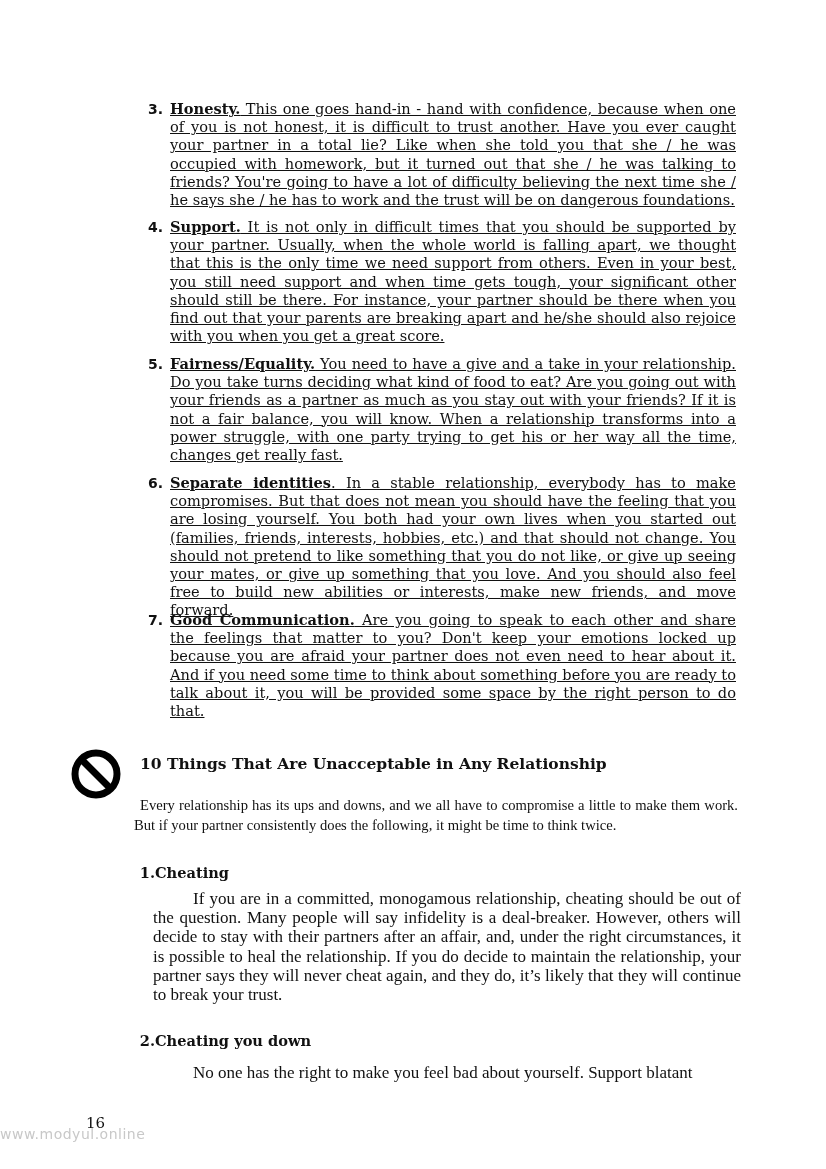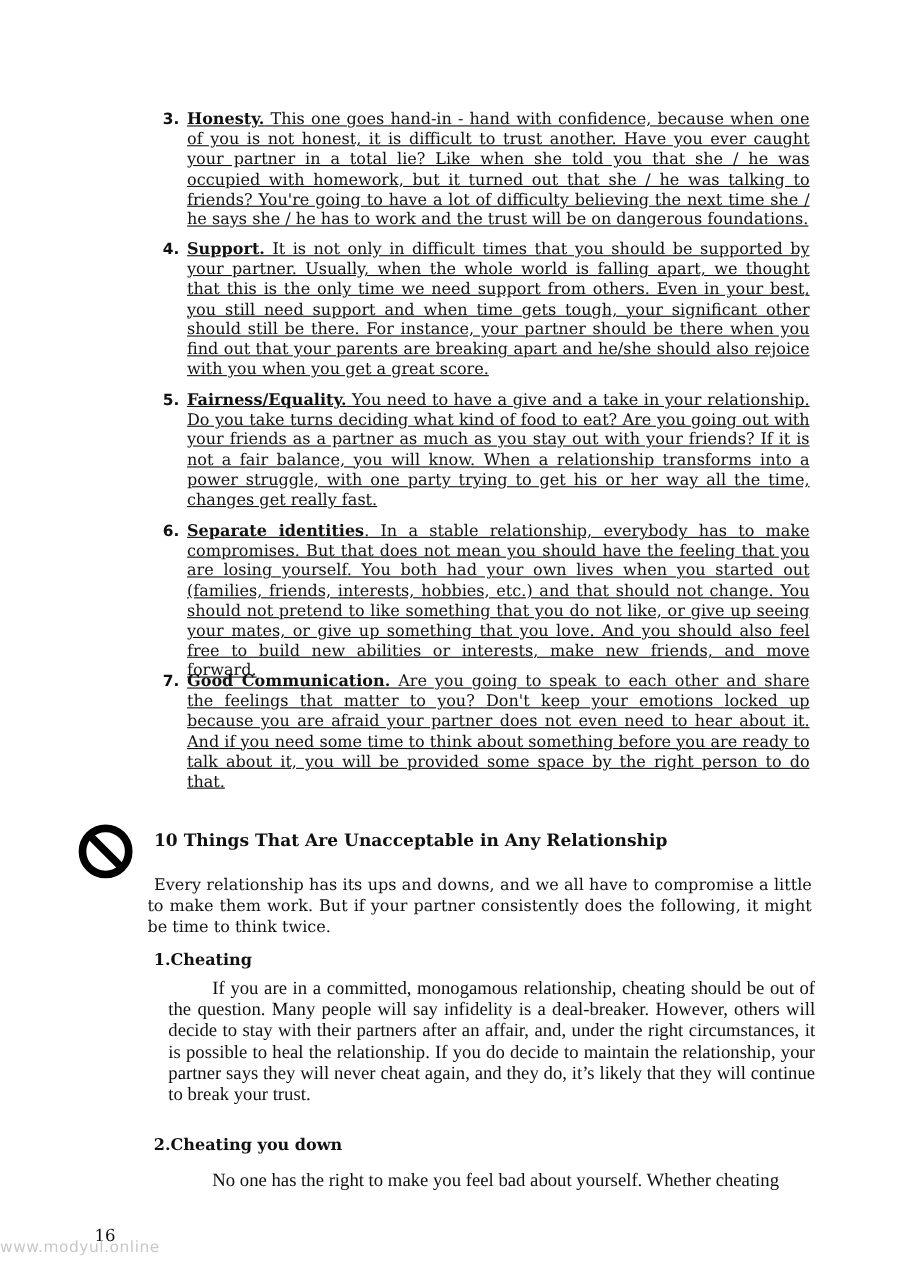--- a/index.html
+++ b/index.html
@@ -8,21 +8,21 @@
   .page { position: absolute; left: 0; top: 0; width: 826px; height: 1169px; }
   .item { position: absolute; left: 148px; width: 588px; font-size: 14.6px; line-height: 18.2px;
           text-align: justify; }
   .item .num { position: absolute; left: 0; top: 0; font-weight: bold; font-family: "DejaVu Sans", sans-serif; font-size: 14px;}
   .item .body { margin-left: 22px; text-decoration: underline; }
   .item .term { font-weight: bold; }
   .heading-row { position: absolute; left: 70px; top: 748px; width: 680px; height: 52px; }
   .ban-icon { position: absolute; left: 0; top: 0; width: 52px; height: 52px; }
   .section-title { position: absolute; left: 70px; top: 6px; font-weight: bold; font-size: 15.5px; white-space: nowrap; }
   .intro { position: absolute; left: 134px; top: 795px; width: 604px; font-size: 14.6px; line-height: 19px; text-align: justify; }
-  .intro .indent { padding-left: 6px; }
+  .intro .indent { padding-left: 6px; font-family: Liberation Serif, serif; }
   .sub-head { position: absolute; font-weight: bold; font-size: 14.6px; text-align: right; }
   .sub-head .n { display: inline-block; width: 25px; }
   .para { position: absolute; left: 153px; width: 588px; font-size: 17px; line-height: 19.2px; text-align: justify; text-indent: 40px; font-family: Liberation Serif, serif; }
   .page-number { position: absolute; left: 86px; top: 1084px; font-size: 15px; margin-top: 30px; }
   .watermark { position: absolute; left: 0; width: 826px; top: 1126px; 
                font-family: "DejaVu Sans", sans-serif; font-size: 14px; color: #c8c8c8; letter-spacing: 0.5px; }
 </style>
 </head>
 <body>
 
@@ -64,17 +64,17 @@
   <div class="intro"><span class="indent">Every relationship has its ups and downs, and we all have to compromise a little to make them work. But if your partner consistently does the following, it might be time to think twice.</span></div>
 
   <div class="sub-head" style="left:130px; top:864px;">
     <span class="n">1.</span><span>Cheating</span>
   </div>
   <div class="para" style="top:889px;">If you are in a committed, monogamous relationship, cheating should be out of the question. Many people will say infidelity is a deal-breaker. However, others will decide to stay with their partners after an affair, and, under the right circumstances, it is possible to heal the relationship. If you do decide to maintain the relationship, your partner says they will never cheat again, and they do, it’s likely that they will continue to break your trust.</div>
 
   <div class="sub-head" style="left:130px; top:1032px;">
     <span class="n">2.</span><span>Cheating you down</span>
   </div>
-  <div class="para" style="top:1063px; white-space: nowrap;">No one has the right to make you feel bad about yourself. Whether cheating</div>
+  <div class="para" style="top:1063px; white-space: nowrap;">No one has the right to make you feel bad about yourself. Support blatant</div>
 
   <div class="page-number">16</div>
   <div class="watermark">www.modyul.online</div>
 </div>
 
 </body></html>

